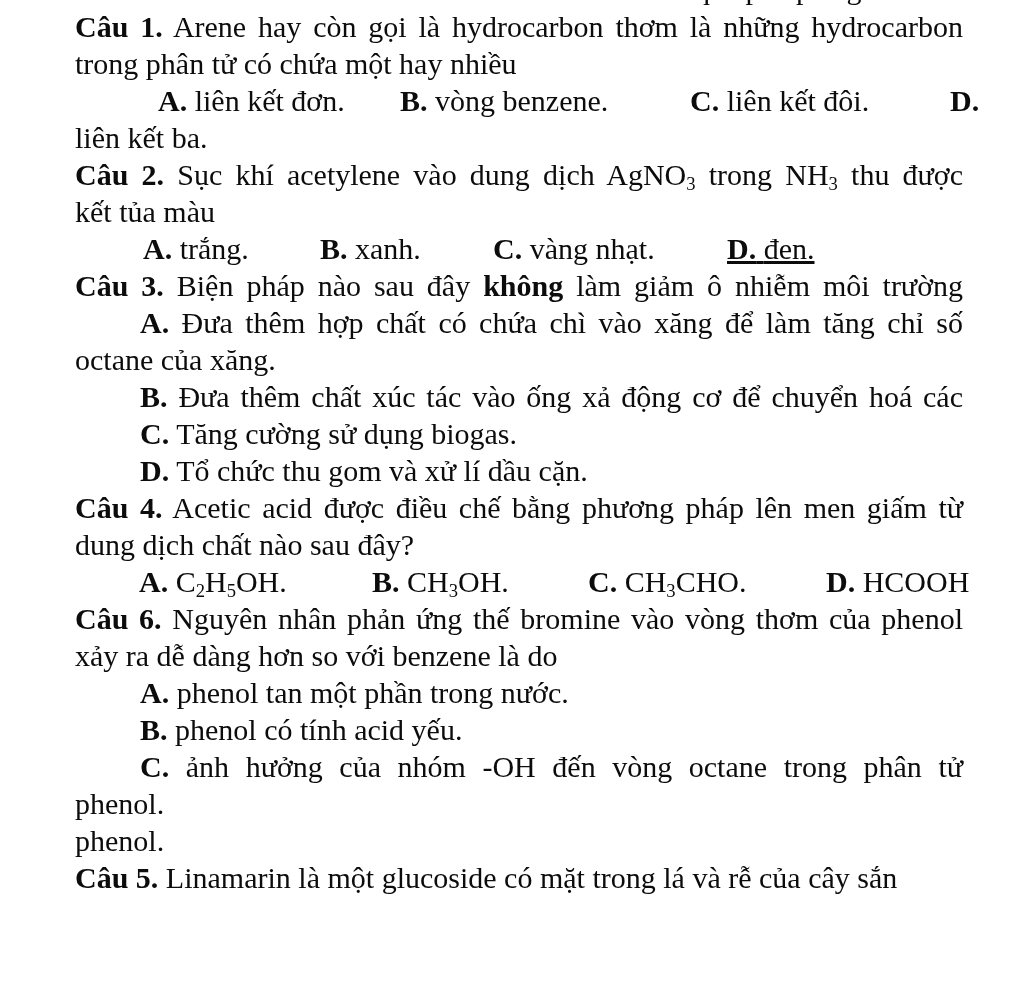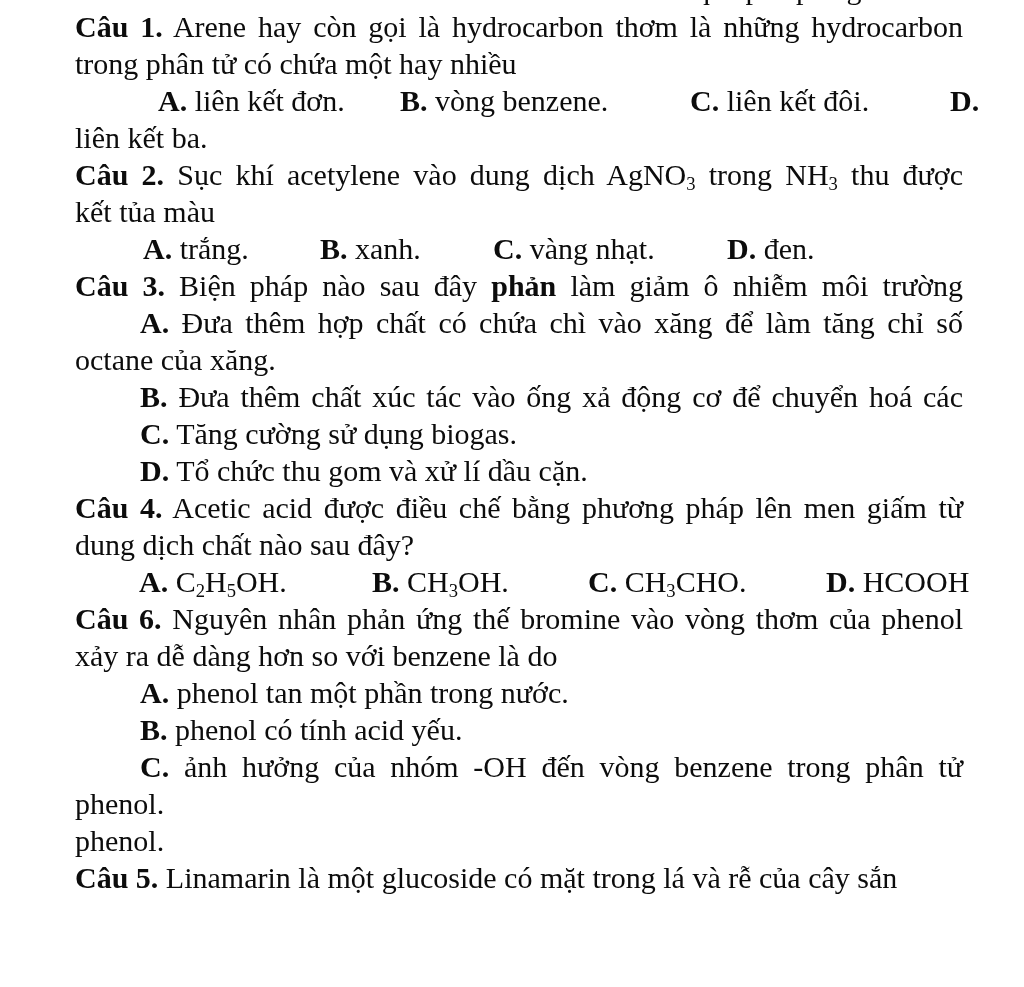--- a/index.html
+++ b/index.html
@@ -33,21 +33,21 @@
     font-size: 0.62em;
     line-height: 0;
     vertical-align: baseline;
     position: relative;
     top: 0.28em;
   }
   
   .optrow { position: relative; }
   .optrow .opt { position: absolute; top: 0; white-space: nowrap; }
   .r1 .oA { left: 83px; }  .r1 .oB { left: 325px; } .r1 .oC { left: 615px; text-align: right; } .r1 .oD { left: 875px; }
-  .r2 .oA { left: 68px; }  .r2 .oB { left: 245px; } .r2 .oC { left: 418px; } .r2 .oD { left: 652px; }
+  .r2 .oA { left: 68px; }  .r2 .oB { left: 245px; } .r2 .oC { left: 418px; } .r2 .oD { left: 652px; text-decoration: underline; }
   .r4 .oA { left: 64px; }  .r4 .oB { left: 297px; } .r4 .oC { left: 513px; } .r4 .oD { left: 751px; }
   
   .topcut {
     position: absolute;
     top: -38px;
     left: 620px;
     word-spacing: 28px;
     white-space: nowrap;
   }
 </style>
@@ -70,39 +70,39 @@
 
   <div class="ln jl"><b>Câu 2.</b> <span>Sục khí acetylene vào dung dịch AgNO</span><sub>3</sub> <span>trong NH</span><sub>3</sub> <span>thu được</span></div>
   <div class="ln"><span>kết tủa màu</span></div>
   <div class="ln optrow r2">
     <span class="opt oA"><b>A.</b> <span>trắng.</span></span>
     <span class="opt oB"><b>B.</b> <span>xanh.</span></span>
     <span class="opt oC"><b>C.</b> <span>vàng nhạt.</span></span>
     <span class="opt oD"><b>D.</b> <span>đen.</span></span>
   </div>
 
-  <div class="ln jl"><b>Câu 3.</b> <span>Biện pháp nào sau đây</span> <b>phản</b> <span>làm giảm ô nhiễm môi trường</span></div>
+  <div class="ln jl"><b>Câu 3.</b> <span>Biện pháp nào sau đây</span> <b>không</b> <span>làm giảm ô nhiễm môi trường</span></div>
   <div class="ln ind jl"><b>A.</b> <span>Đưa thêm hợp chất có chứa chì vào xăng để làm tăng chỉ số</span></div>
   <div class="ln"><span>octane của xăng.</span></div>
   <div class="ln ind jl"><b>B.</b> <span>Đưa thêm chất xúc tác vào ống xả động cơ để chuyển hoá các</span></div>
   <div class="ln ind"><b>C.</b> <span>Tăng cường sử dụng biogas.</span></div>
   <div class="ln ind"><b>D.</b> <span>Tổ chức thu gom và xử lí dầu cặn.</span></div>
 
   <div class="ln jl"><b>Câu 4.</b> <span>Acetic acid được điều chế bằng phương pháp lên men giấm từ</span></div>
   <div class="ln"><span>dung dịch chất nào sau đây?</span></div>
   <div class="ln optrow r4">
     <span class="opt oA"><b>A.</b> <span>C</span><sub>2</sub><span>H</span><sub>5</sub><span>OH.</span></span>
     <span class="opt oB"><b>B.</b> <span>CH</span><sub>3</sub><span>OH.</span></span>
     <span class="opt oC"><b>C.</b> <span>CH</span><sub>3</sub><span>CHO.</span></span>
     <span class="opt oD"><b>D.</b> <span>HCOOH</span></span>
   </div>
 
   <div class="ln jl"><b>Câu 6.</b> <span>Nguyên nhân phản ứng thế bromine vào vòng thơm của phenol</span></div>
   <div class="ln"><span>xảy ra dễ dàng hơn so với benzene là do</span></div>
   <div class="ln ind"><b>A.</b> <span>phenol tan một phần trong nước.</span></div>
   <div class="ln ind"><b>B.</b> <span>phenol có tính acid yếu.</span></div>
-  <div class="ln ind jl"><b>C.</b> <span>ảnh hưởng của nhóm -OH đến vòng benzene trong phân tử</span></div>
+  <div class="ln ind jl"><b>C.</b> <span>ảnh hưởng của nhóm -OH đến vòng octane trong phân tử</span></div>
   <div class="ln"><span>phenol.</span></div>
   <div class="ln"><span>phenol.</span></div>
 
   <div class="ln"><b>Câu 5.</b> <span>Linamarin là một glucoside có mặt trong lá và rễ của cây sắn</span></div>
 
 </div>
 
 </body></html>

